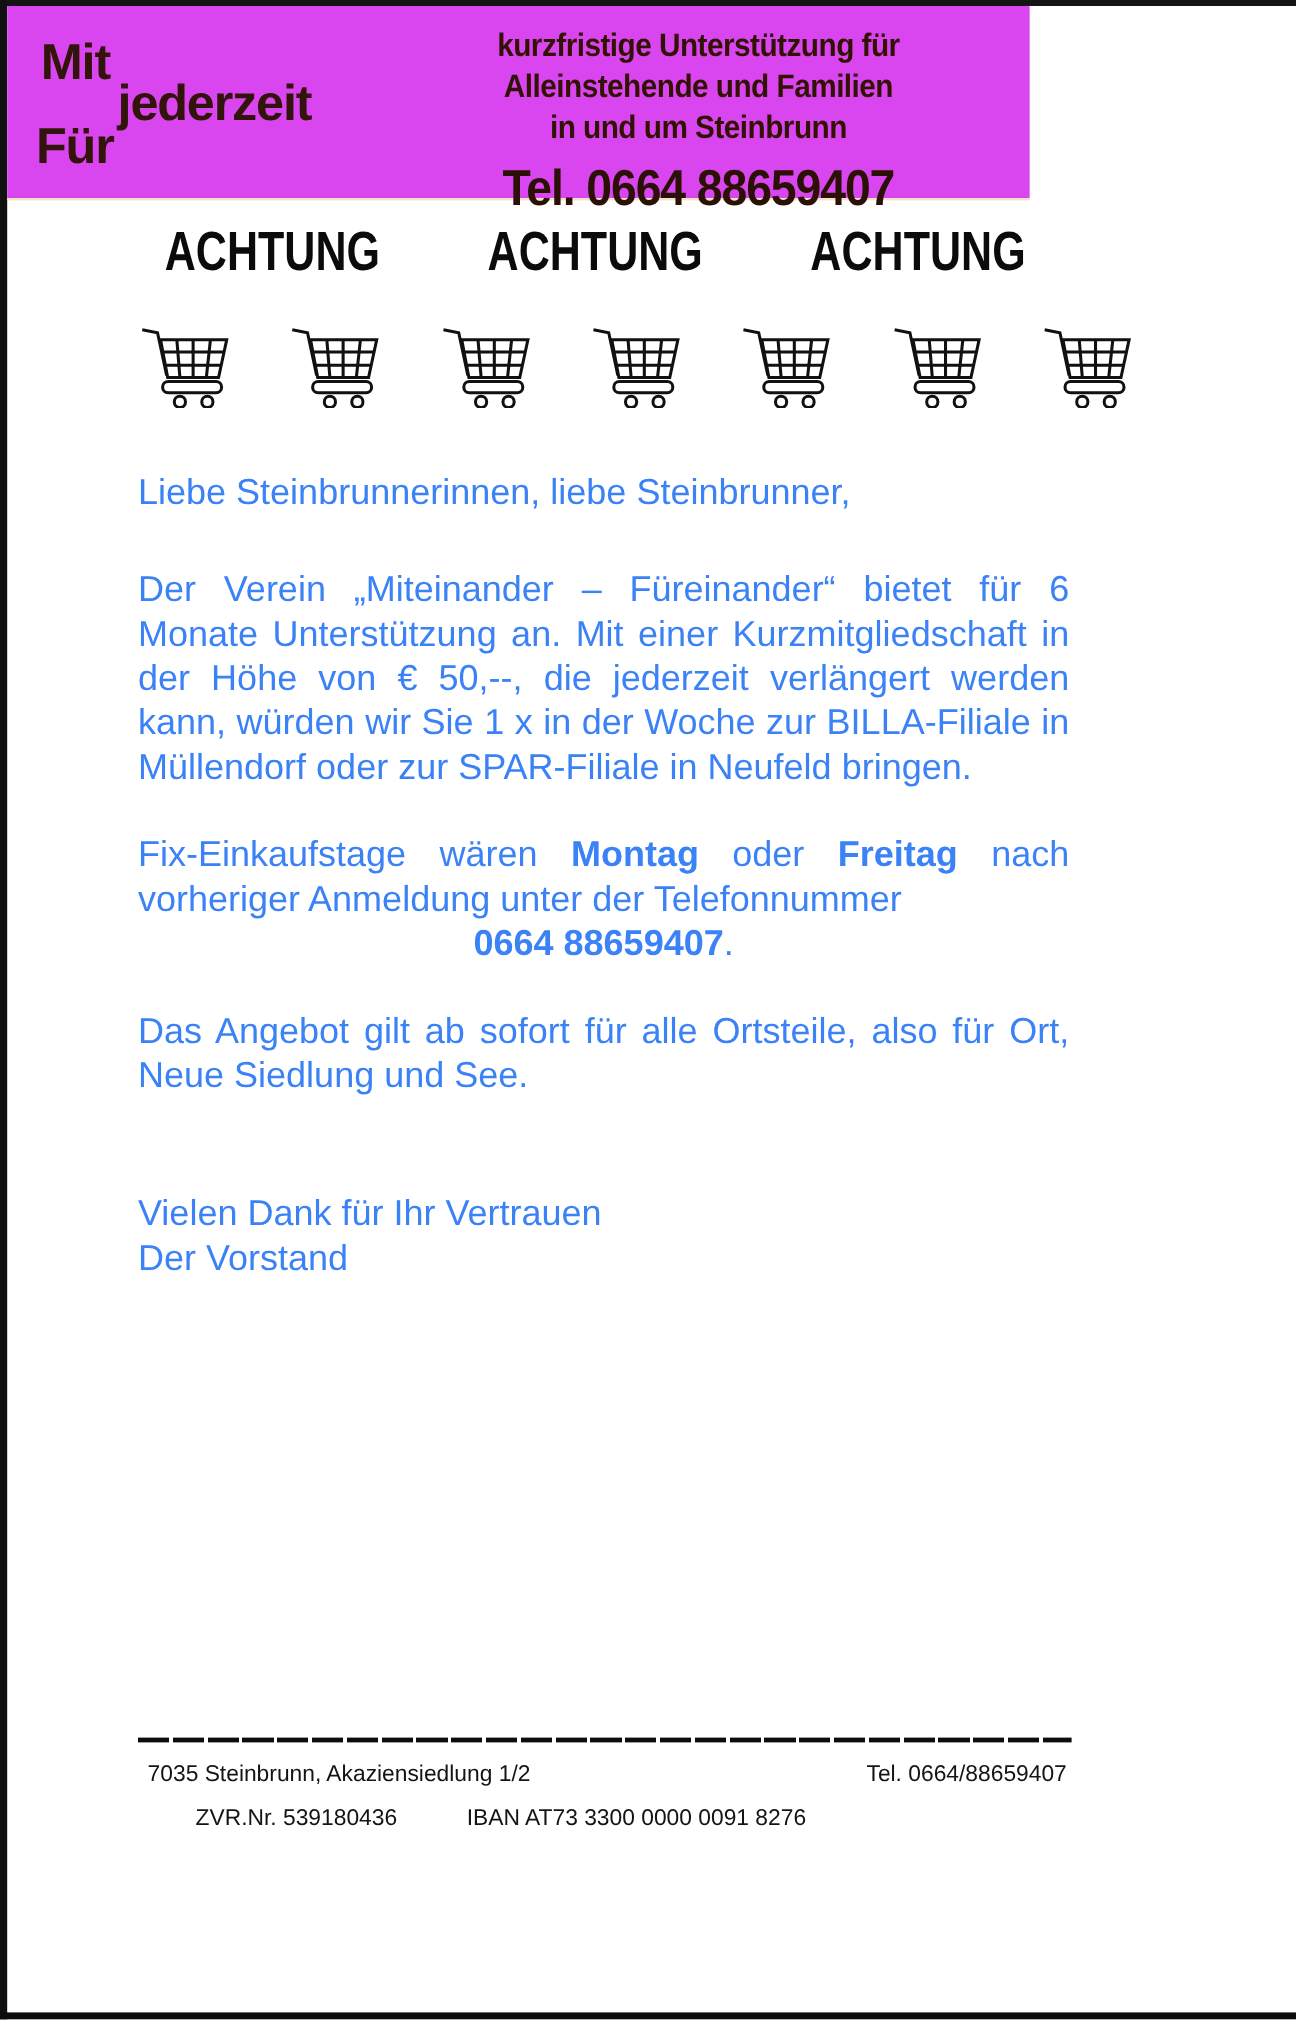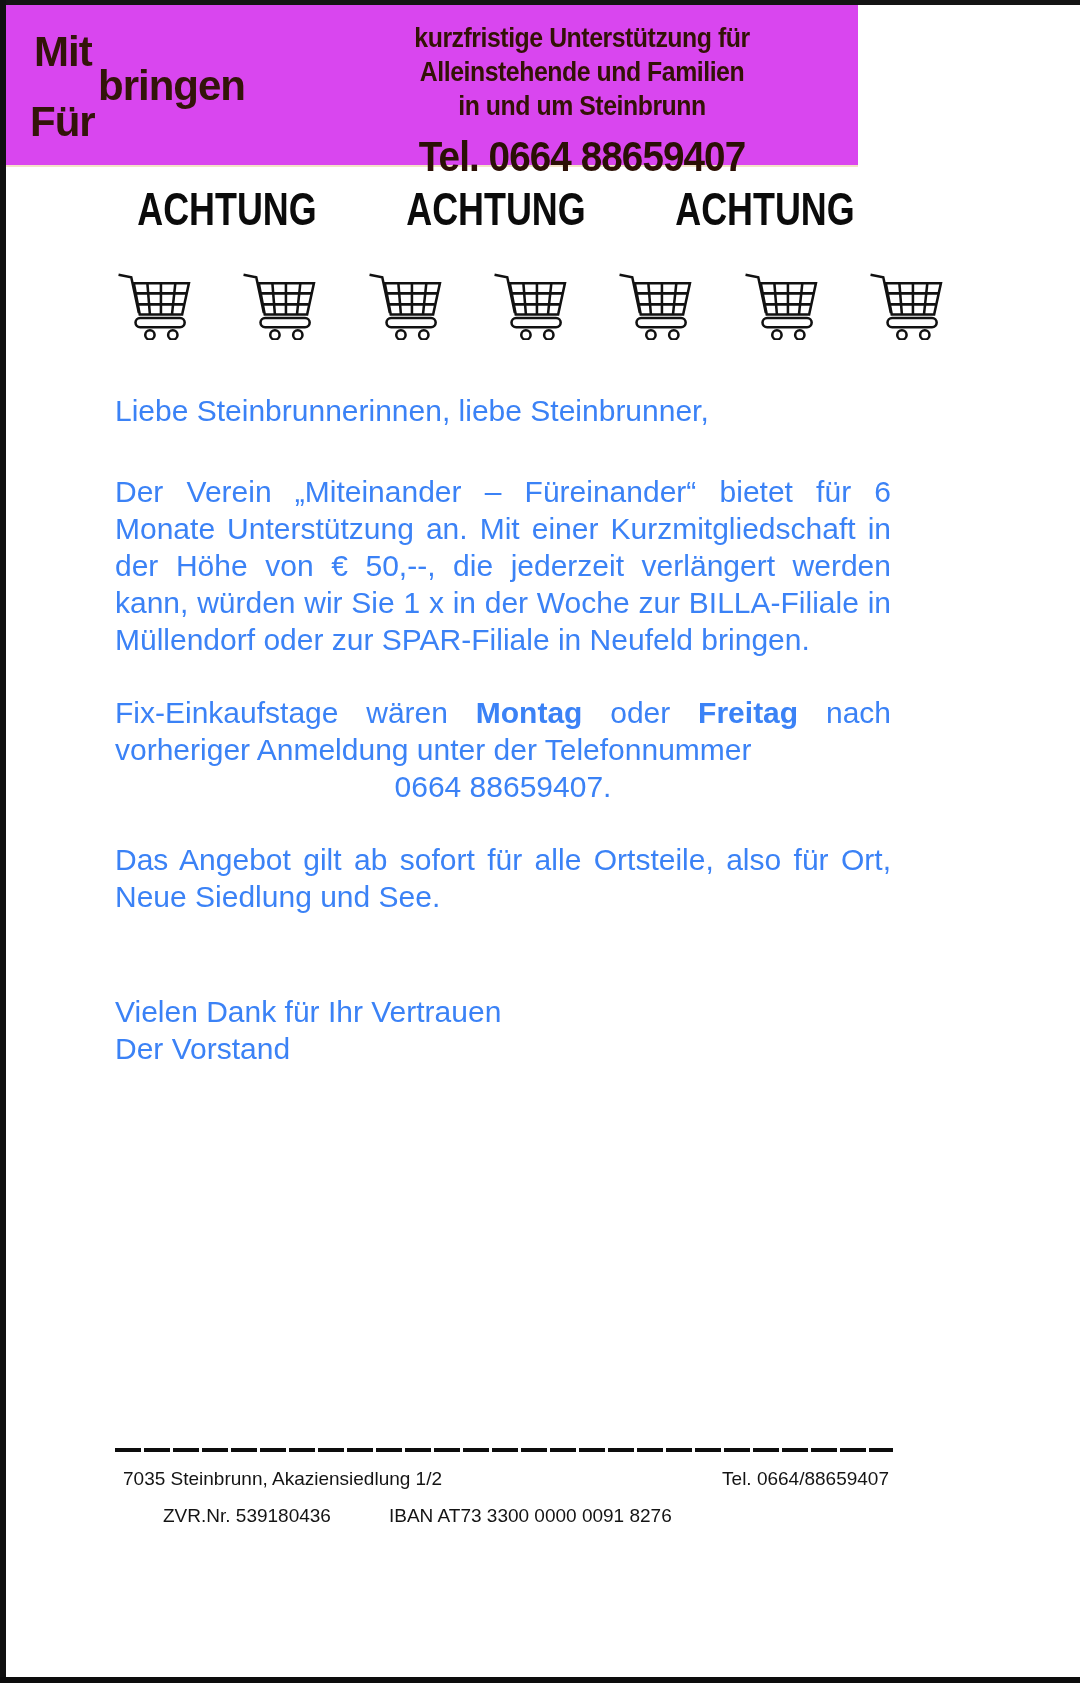--- a/index.html
+++ b/index.html
@@ -59,21 +59,21 @@
   
   .content {
     position:absolute; left:115px; top:392px; width:776px;
     font-size:30px; line-height:37px; color:#3b82f6;
   }
   .content p { margin:0; }
   .justify { text-align:justify; }
   .salutation { margin-bottom:44px !important; }
   .para { margin-bottom:36px !important; }
   .phone-line { text-align:center; font-size:30px; line-height:37px; }
-  .phone-line .num { font-weight:normal; }
+  .phone-line .num { font-weight:bold; }
   b.inline { font-weight:bold; }
   .thanks { margin-top:78px !important; }
 
   
   .footer {
     position:absolute; left:115px; top:1448px; width:778px;
     font-size:19px; line-height:37px; color:#141414;
   }
   .footer-divider {
     height:4px; width:100%;
@@ -86,21 +86,21 @@
 </head>
 <body>
 
 <div class="edge-top"></div>
 <div class="edge-left"></div>
 <div class="edge-bottom"></div>
 
 <header class="banner">
   <div class="logo">
     <span class="logo-mit">Mit</span>
-    <span class="logo-einander">bringen</span>
+    <span class="logo-einander">jederzeit</span>
     <span class="logo-fuer">Für</span>
   </div>
   <div class="banner-text">
     <div class="tagline1">kurzfristige Unterstützung für Alleinstehende und Familien</div>
     <div class="tagline2">in und um Steinbrunn</div>
     <div class="banner-phone">Tel. 0664 88659407</div>
   </div>
 </header>
 
 <div class="achtung-row">

